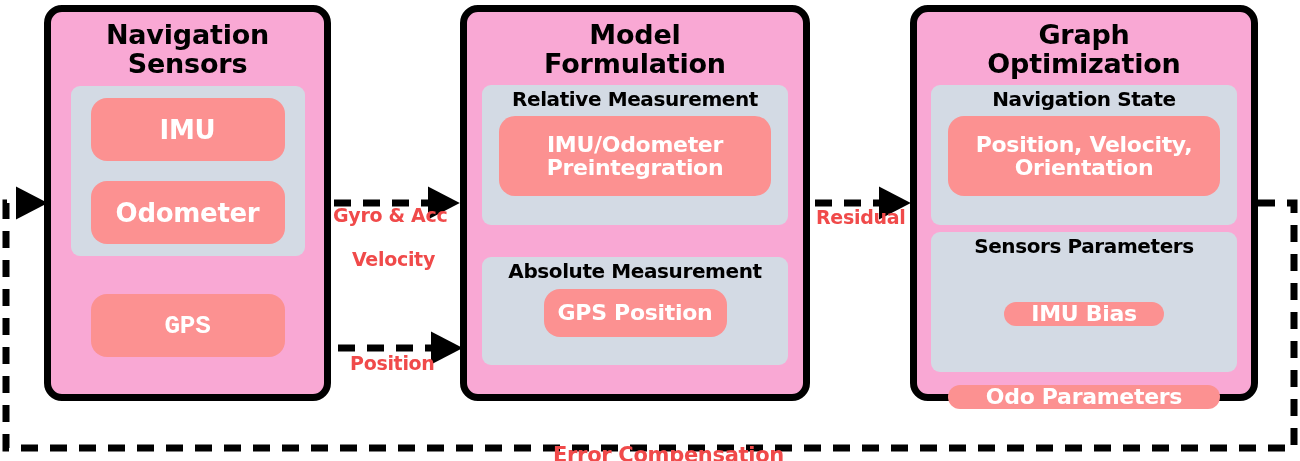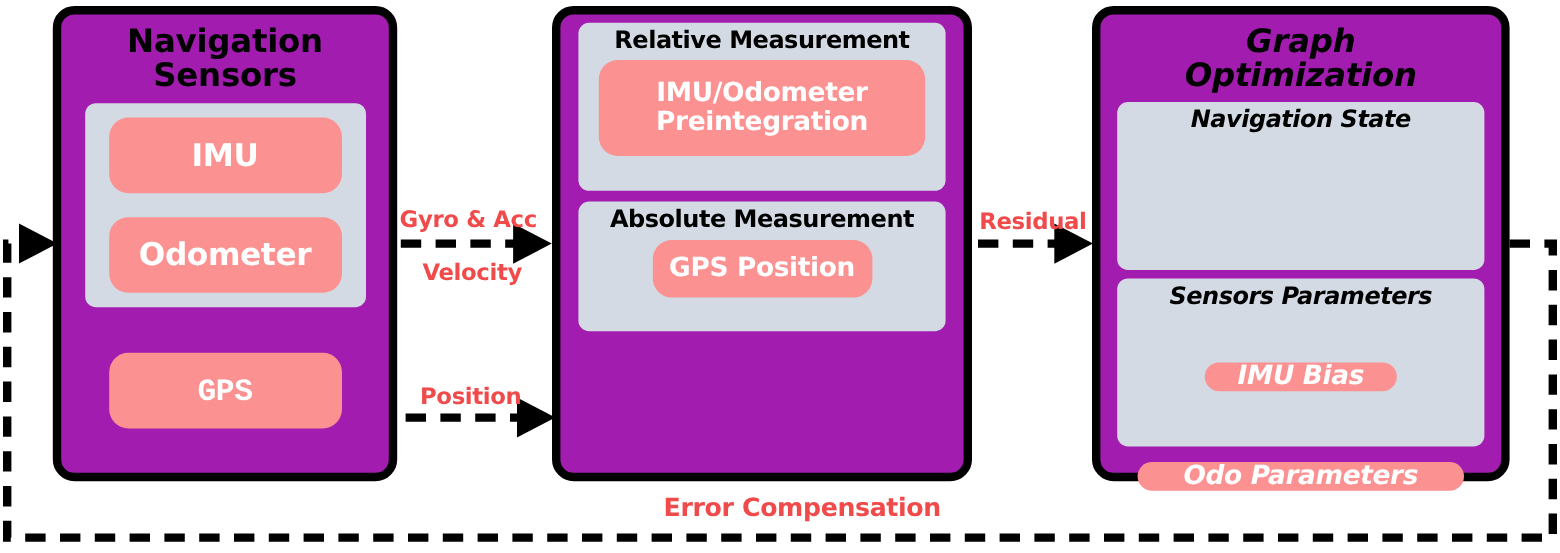--- a/index.html
+++ b/index.html
@@ -14,21 +14,21 @@
     position: relative;
     width: 1300px;
     height: 461px;
     background: #ffffff;
     overflow: hidden;
   }
 
   
   .stage {
     position: absolute;
-    background: #a21caf;
+    background: #f9a8d4;
     border: 7px solid #000000;
     border-radius: 18px;
     box-sizing: border-box;
     display: flex;
     flex-direction: column;
     align-items: center;
   }
   .stage-title {
     font-weight: bold;
     font-size: 27px;
@@ -75,20 +75,21 @@
   }
 
   
   .flow-label {
     position: absolute;
     color: #f04a4a;
     font-weight: bold;
     font-size: 19px;
     white-space: nowrap;
     letter-spacing: -0.3px;
+    margin-top: 32px;
   }
 
   svg.wires {
     position: absolute;
     left: 0;
     top: 0;
     width: 1300px;
     height: 461px;
     pointer-events: none;
   }
@@ -120,39 +121,43 @@
 
     <div class="panel" style="width:234px; height:170px; margin-top:8px; justify-content:center; gap:20px;">
       <div class="pill" style="width:194px; height:63px; font-size:26px;">IMU</div>
       <div class="pill" style="width:194px; height:63px; font-size:26px;">Odometer</div>
     </div>
 
     <div class="pill" style="width:194px; height:63px; font-size:26px; margin-top:38px;font-family:Liberation Mono, monospace;">GPS</div>
   </div>
 
   <div class="stage" style="left:460px; top:5px; width:350px; height:396px;">
+    <div class="stage-title">Model
+Formulation</div>
 
     <div class="panel" style="width:306px; height:140px; margin-top:7px; padding-top:4px;">
       <div class="panel-title">Relative Measurement</div>
       <div class="pill" style="width:272px; height:80px; font-size:22px; margin-top:6px;">IMU/Odometer
 Preintegration</div>
     </div>
 
-    <div class="panel" style="width:306px; height:108px; margin-top:9px; padding-top:4px;">
+    <div class="panel" style="width:306px; height:108px; margin-top:32px; padding-top:4px;">
       <div class="panel-title">Absolute Measurement</div>
       <div class="pill" style="width:183px; height:48px; font-size:22px; margin-top:7px;">GPS Position</div>
     </div>
   </div>
 
-  <div class="stage" style="left:910px; top:5px; width:348px; height:396px;font-style:italic;">
+  <div class="stage" style="left:910px; top:5px; width:348px; height:396px;">
     <div class="stage-title">Graph
 Optimization</div>
 
     <div class="panel" style="width:306px; height:140px; margin-top:7px; padding-top:4px;">
       <div class="panel-title">Navigation State</div>
+      <div class="pill" style="width:272px; height:80px; font-size:22px; margin-top:6px;">Position, Velocity,
+Orientation</div>
     </div>
 
     <div class="panel" style="width:306px; height:140px; margin-top:7px; padding-top:4px;gap:41px;">
       <div class="panel-title">Sensors Parameters</div>
       <div class="pill" style="width:160px; height:45px; font-size:22px; margin-top:4px;">IMU Bias</div>
       <div class="pill" style="width:272px; height:45px; font-size:22px; margin-top:18px;">Odo Parameters</div>
     </div>
   </div>
 
   <div class="flow-label" style="left:333px; top:172px;">Gyro &amp; Acc</div>

